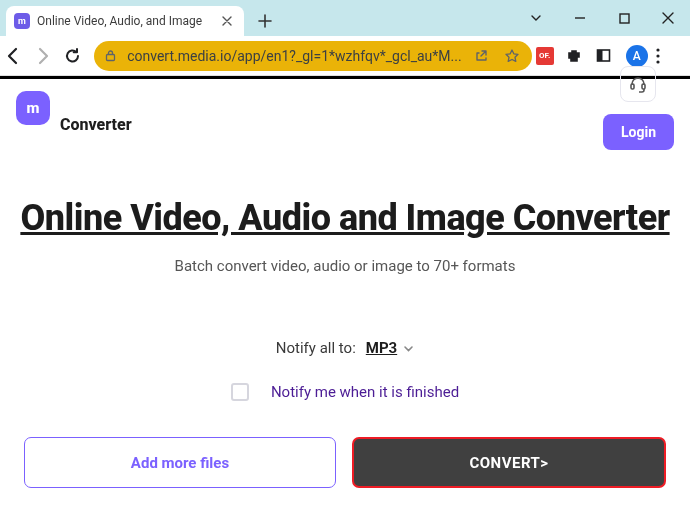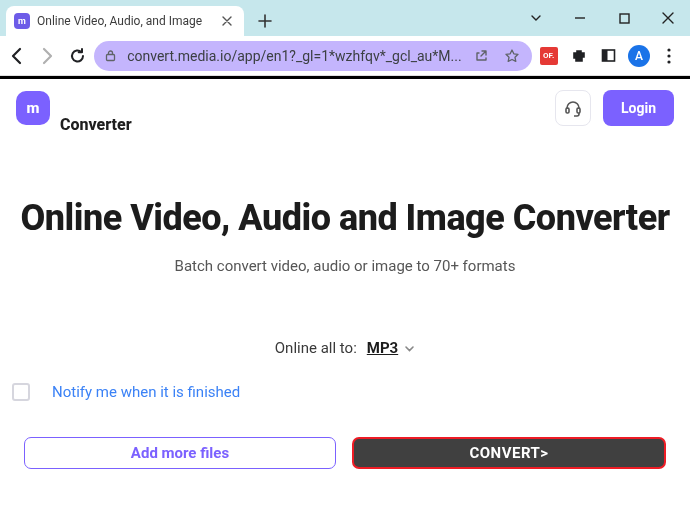--- a/index.html
+++ b/index.html
@@ -10,54 +10,54 @@
   .tab { background: #fff; height: 30px; margin-left: 6px; border-radius: 8px 8px 0 0; display: flex; align-items: center; padding: 0 10px 0 8px; gap: 7px; width: 238px; }
   .favicon { width: 16px; height: 16px; background: #6d5ce8; border-radius: 4px; display: flex; align-items: center; justify-content: center; color: #fff; font-size: 9px; font-weight: 700; }
   .tab-title { font-size: 12px; color: #3c3c3c; flex: 1; white-space: nowrap; overflow: hidden; text-overflow: ellipsis; }
   .tab-close { width: 14px; height: 14px; display:flex; align-items:center; justify-content:center; color:#555; cursor:pointer; }
   .newtab { width: 26px; height: 26px; margin-left: 8px; margin-bottom:2px; display:flex; align-items:center; justify-content:center; color:#333; cursor:pointer; }
   .win-controls { position:absolute; right:0; top:0; height:36px; display:flex; }
   .win-btn { width: 44px; display:flex; align-items:center; justify-content:center; color:#222; cursor:pointer; }
 
   
   .toolbar { height: 40px; background:#fff; display:flex; align-items:center; padding: 0 8px 0 4px; gap:4px; border-bottom:1px solid #e0e0e0; }
-  .tbtn { width: 30px; height: 30px; display:flex; align-items:center; justify-content:center; color:#5f6368; cursor:pointer; border-radius:50%; }
+  .tbtn { width: 30px; height: 30px; display:flex; align-items:center; justify-content:flex-start; color:#5f6368; cursor:pointer; border-radius:50%; }
   .tbtn.strong { color:#202124; }
   .tbtn.dim { color:#b0b0b0; }
-  .omnibox { flex:1; height:30px; background:#c4b5fd; border-radius:15px; display:flex; align-items:center; padding:0 10px; gap:10px; }
+  .omnibox { flex:1; height:30px; background:#eab308; border-radius:15px; display:flex; align-items:center; padding:0 10px; gap:10px; }
   .lock { color:#5f6368; }
   .url { flex:1; font-size:14px; color:#3c4043; white-space:nowrap; overflow:hidden; text-overflow:ellipsis; }
   .ombtn { color:#5f6368; width:20px; display:flex; align-items:center; justify-content:center; cursor:pointer;}
   .ext-red { width:18px; height:18px; background:#e53935; color:#fff; font-size:8px; font-weight:700; display:flex; align-items:center; justify-content:center; border-radius:2px; }
   .avatar { width:22px; height:22px; border-radius:50%; background:#1a73e8; color:#fff; font-size:12px; font-weight:500; display:flex; align-items:center; justify-content:center; }
 
   .boundary { height:3px; background:#000; }
 
   
   .page { background:#fff; }
   .site-header { height:58px; display:flex; align-items:center; justify-content:space-between; padding:0 16px; }
   .brand { display:flex; align-items:center; gap:10px; }
   .brand-logo { width:34px; height:34px; background:#7b61ff; border-radius:10px; display:flex; align-items:center; justify-content:center; color:#fff; font-weight:800; font-size:15px; }
   .brand-text { font-weight:800; font-size:16px; color:#1f1f1f;margin-top:33px; }
-  .hdr-actions { display:flex; align-items:center; gap:12px; }
+  .hdr-actions { display:flex; align-items:center; gap:12px;flex-direction:column; }
   .support-btn { width:36px; height:36px; border:1px solid #e6e6ee; border-radius:8px; display:flex; align-items:center; justify-content:center; color:#555; cursor:pointer; }
   .login-btn { height:36px; padding:0 18px; background:#7b61ff; color:#fff; border:none; border-radius:8px; font-weight:700; font-size:14px; cursor:pointer; }
 
   .hero { text-align:center; padding: 60px 20px 24px; }
-  .hero h1 { font-size:36px; font-weight:800; color:#1c1c1c; letter-spacing:-0.5px; }
+  .hero h1 { font-size:36px; font-weight:800; color:#1c1c1c; letter-spacing:-0.5px;text-decoration:underline; }
   .hero .sub { margin-top:18px; font-size:15px; color:#565656; }
 
   .panel { margin: 32px 12px 0; background:#fff; }
   .convert-row { display:flex; align-items:center; justify-content:center; gap:10px; font-size:15px; color:#3a3a3a; padding:8px 0; }
   .fmt { font-weight:700; color:#1c1c1c; display:flex; align-items:center; gap:6px; cursor:pointer;text-decoration:underline;}
   .chev { color:#888; }
-  .notify-row { display:flex; align-items:center; gap:22px; padding:18px 0 6px; font-size:15px; color:#3b82f6; }
+  .notify-row { display:flex; align-items:center; justify-content:center; gap:22px; padding:18px 0 6px; font-size:15px; color:#4c1d95; }
   .chk { width:18px; height:18px; border:2px solid #d6d6de; border-radius:3px; cursor:pointer; }
   .btn-row { display:flex; gap:16px; padding:30px 12px 12px; }
-  .btn { flex:1; height:32px; border-radius:7px; font-size:15px; font-weight:700; display:flex; align-items:center; justify-content:center; cursor:pointer; }
+  .btn { flex:1; height:51px; border-radius:7px; font-size:15px; font-weight:700; display:flex; align-items:center; justify-content:center; cursor:pointer; }
   .btn.outline { background:#fff; border:1.5px solid #7b61ff; color:#7b61ff; }
   .btn.primary { background:#404040; color:#fff; border:2.5px solid #ee1c25; letter-spacing:0.5px; }
 
   svg { display:block; }
 </style>
 </head>
 <body>
 
 <div class="titlebar">
   <div class="tab">
@@ -183,21 +183,21 @@
     </div>
   </div>
 
   <div class="hero">
     <h1>Online Video, Audio and Image Converter</h1>
     <div class="sub">Batch convert video, audio or image to 70+ formats</div>
   </div>
 
   <div class="panel">
     <div class="convert-row">
-      <span>Online all to:</span>
+      <span>Notify all to:</span>
       <span class="fmt">
         <span>MP3</span>
         <span class="chev">
             <svg width="11" height="11" viewBox="0 0 11 11">
               <path d="M2 4l3.5 3.5L9 4" stroke="currentColor" stroke-width="1.6" fill="none" stroke-linecap="round"></path>
             </svg>
           </span>
       </span>
     </div>
     <div class="notify-row">

